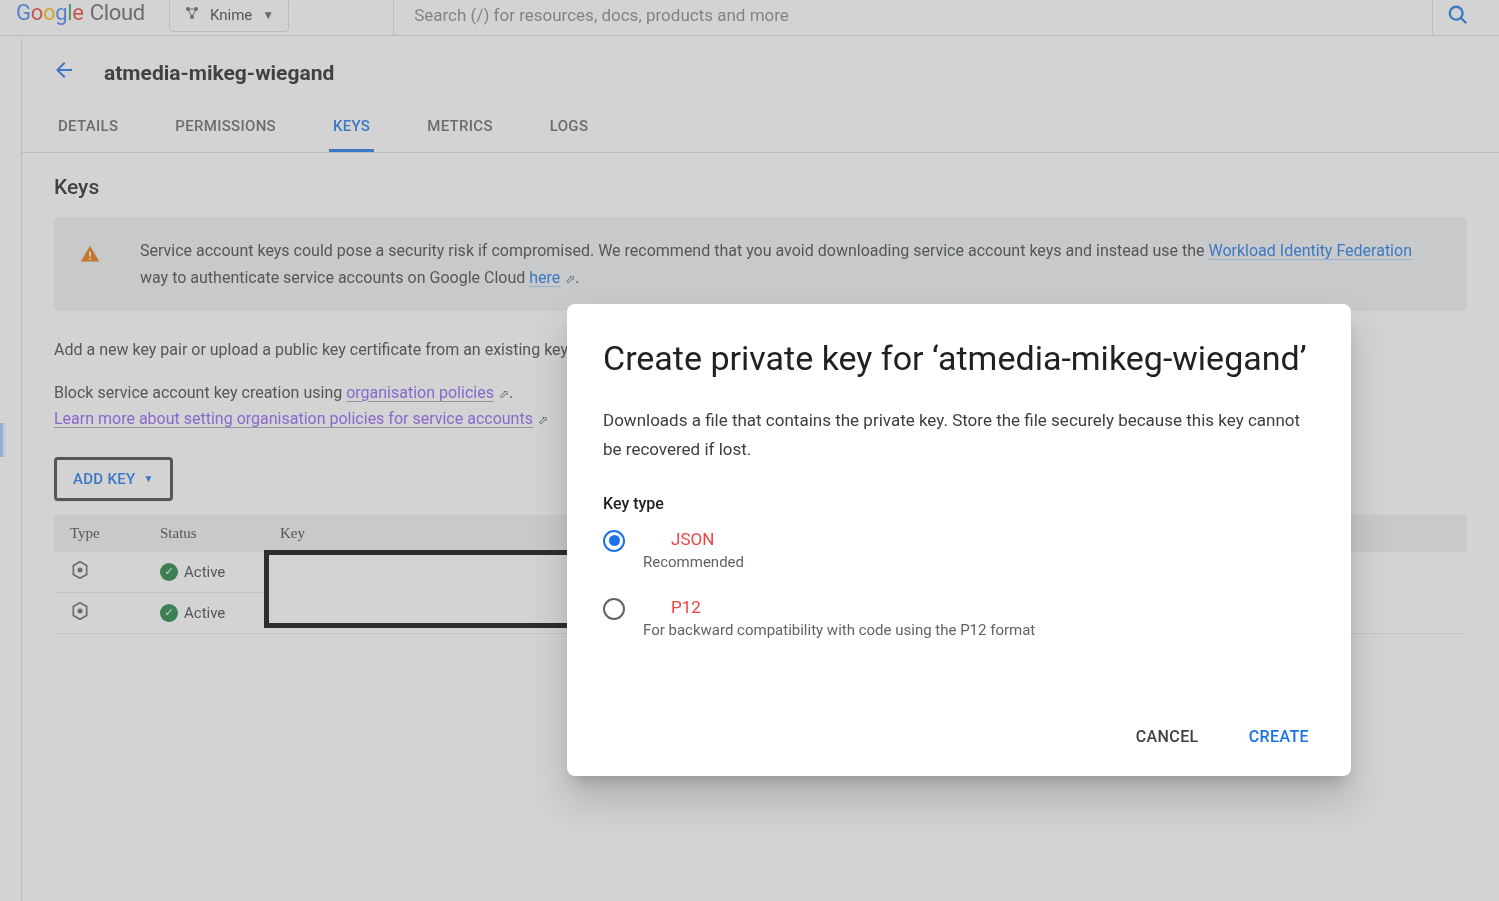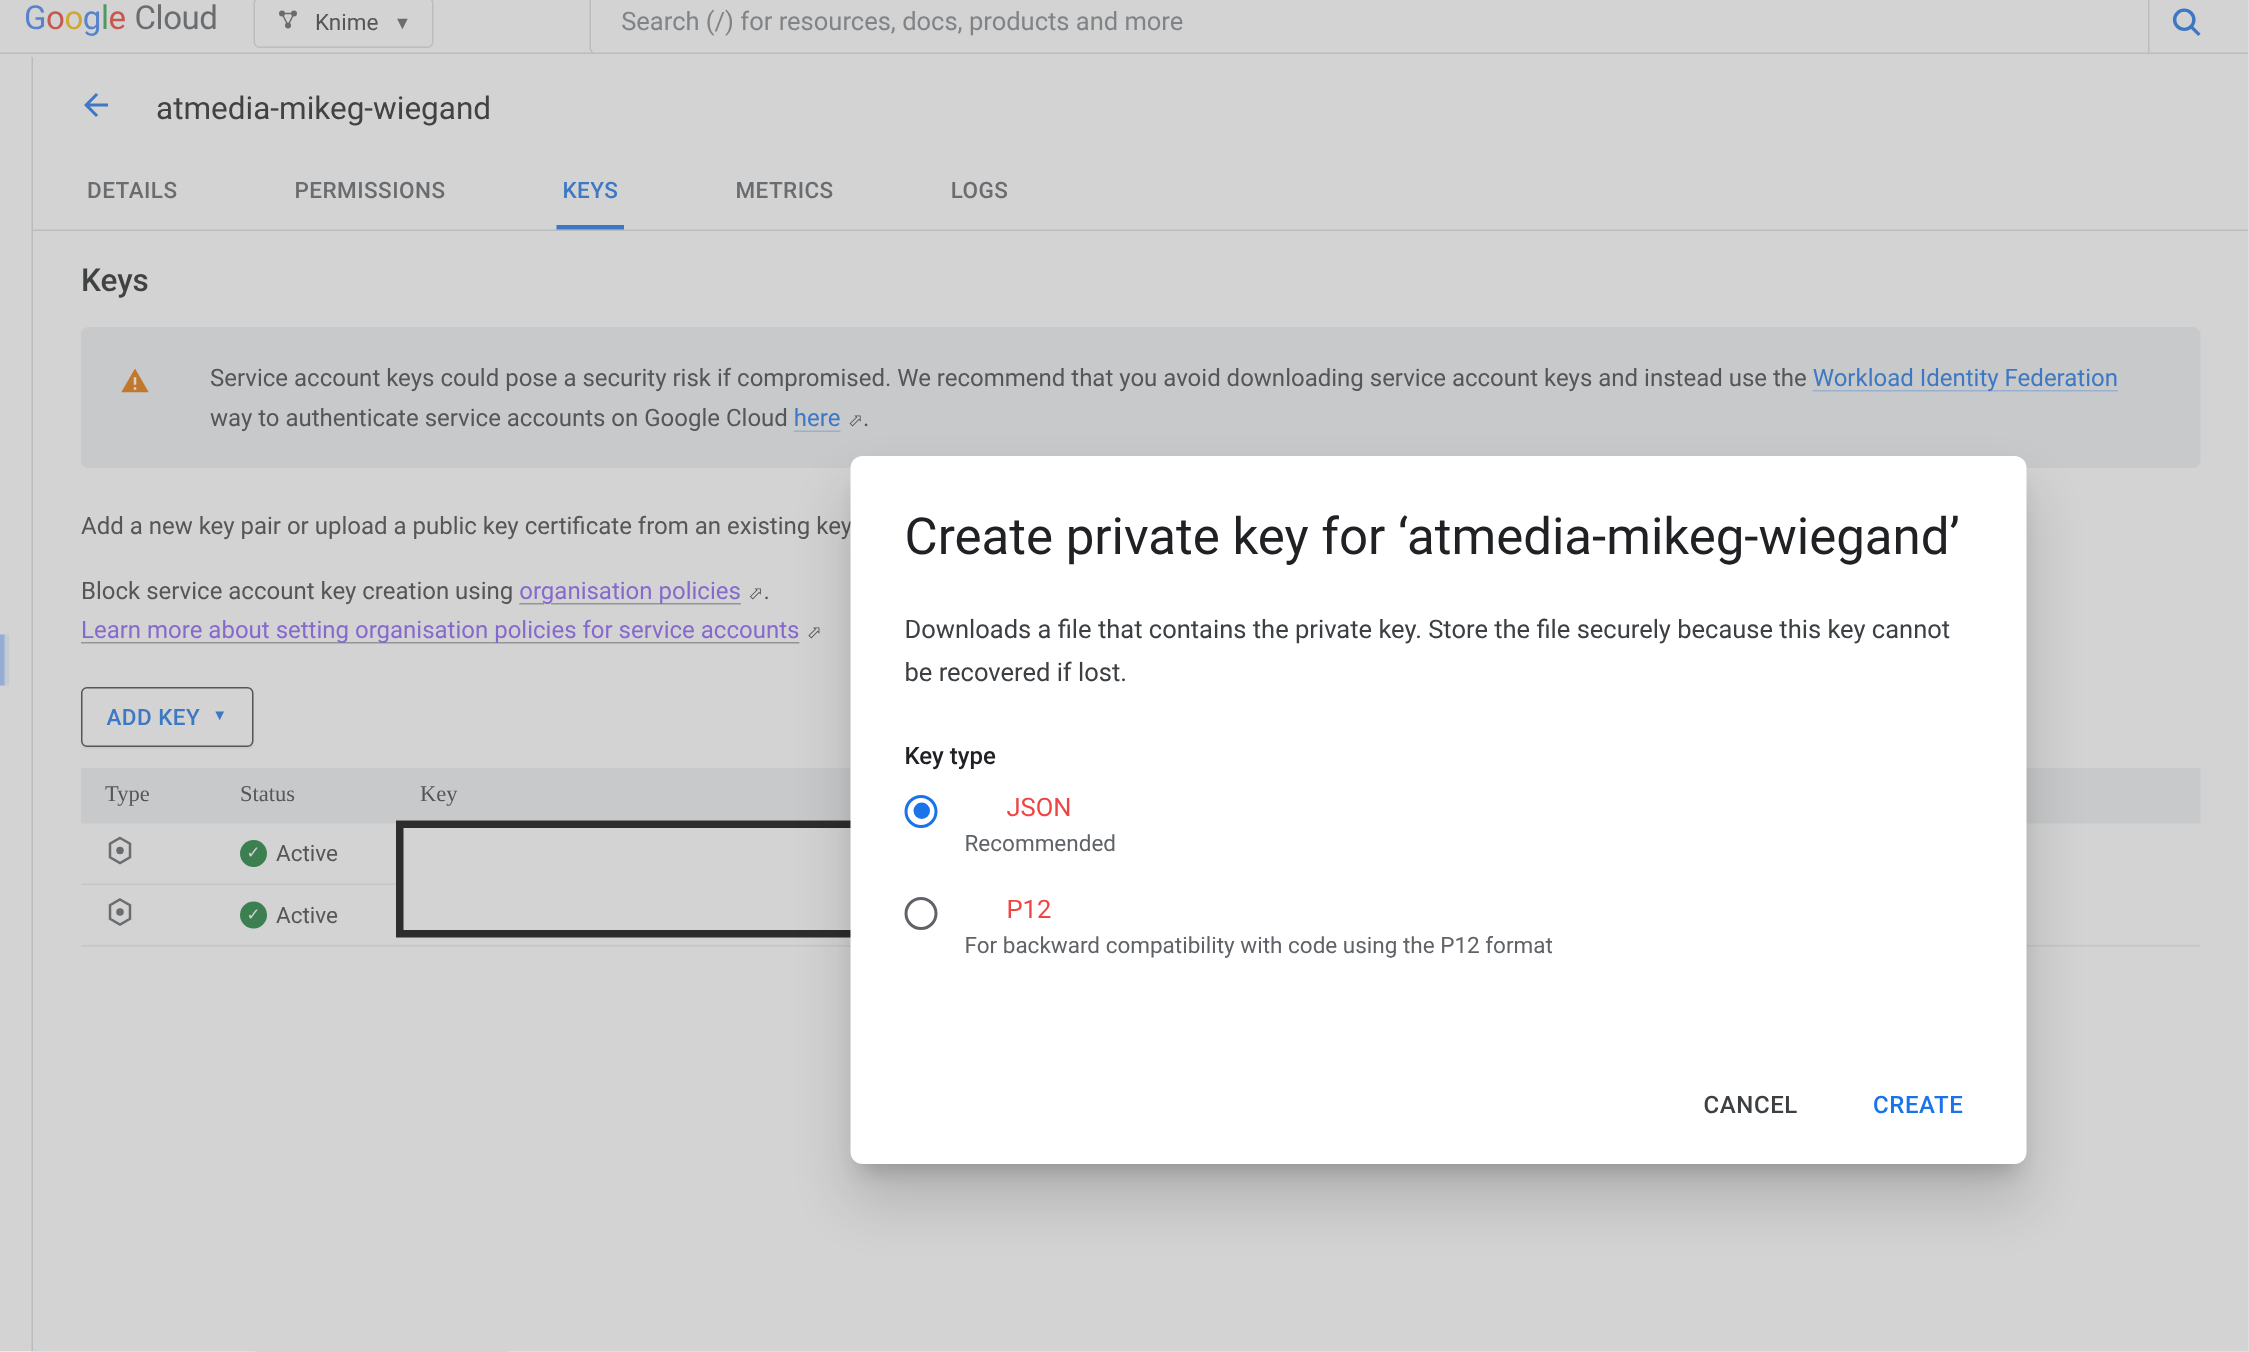--- a/index.html
+++ b/index.html
@@ -71,23 +71,23 @@
     }
     
     .content {
       margin-left:22px; padding:0;
     }
     .page-header {
       display:flex; align-items:center; gap:28px;
       padding:22px 30px 18px 30px;
     }
     .back-arrow { color:#1a73e8; font-size:22px; }
-    .page-title { font-size:21px; font-weight:400; color:#202124; }
+    .page-title { font-size:21px; font-weight:700; color:#202124; }
     .tabs {
-      display:flex; gap:70px; padding:0 32px;
+      display:flex; gap:49px; padding:0 32px;
       border-bottom:1px solid #dadce0;
     }
     .tab {
       padding:12px 4px 14px 4px; font-size:15px; font-weight:500;
       color:#5f6368; letter-spacing:0.3px; cursor:pointer;
       border-bottom:3px solid transparent;
     }
     .tab.active { color:#1a73e8; border-bottom-color:#1a73e8; }
     .section { padding:22px 32px; }
     .section-title { font-size:21px; font-weight:500; color:#202124; margin-bottom:18px; }
@@ -96,21 +96,21 @@
       background:#eef0f2; padding:20px 26px; border-radius:5px;
       font-size:16px; color:#3c4043; line-height:1.7; margin-bottom:26px;
     }
     .warn-icon { color:#e37400; font-size:18px; margin-top:6px; }
     .link { color:#1a73e8; text-decoration:underline; text-decoration-color:#a8c7fa; text-underline-offset:3px; }
     .link-dark { color:#8b5cf6; text-decoration:underline; text-decoration-color:#9aa0a6; text-underline-offset:3px; }
     .ext-icon { font-size:12px; margin-left:2px; }
     .para { font-size:16px; color:#3c4043; line-height:1.65; margin-bottom:16px; }
     .add-key-btn {
       display:inline-flex; align-items:center; gap:8px;
-      border:1px solid #404040; border-radius:4px; background:#fff;
+      border:3px solid #404040; border-radius:4px; background:#fff;
       color:#1a73e8; font-weight:500; font-size:15px; letter-spacing:0.3px;
       padding:10px 16px; margin-top:8px; margin-bottom:14px;
       box-shadow:0 1px 1px rgba(0,0,0,0.06);
     }
     .add-key-btn .tri { font-size:10px; }
     .keys-table { width:100%; border-collapse:collapse; font-size:15px; }
     .keys-table thead td {
       background:#eef0f2; color:#3c4043; font-weight:500;
       padding:10px 16px;
       font-family:Liberation Serif, serif;

